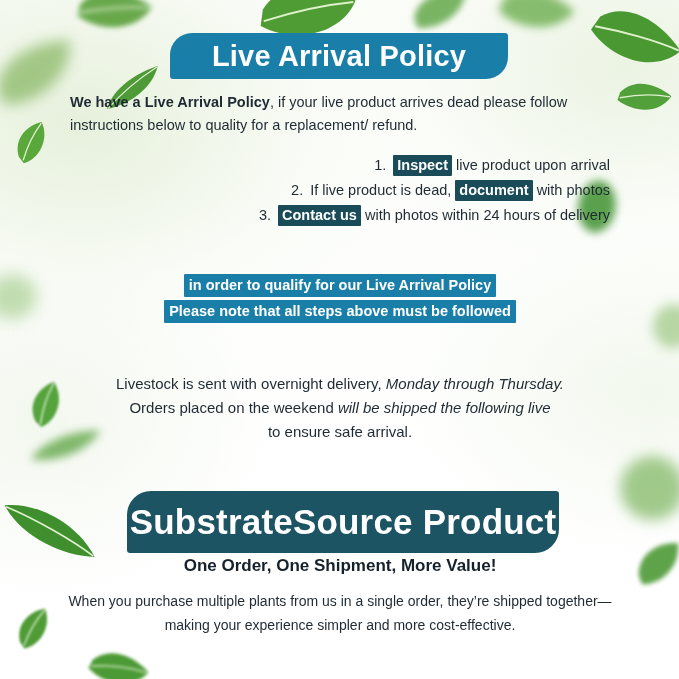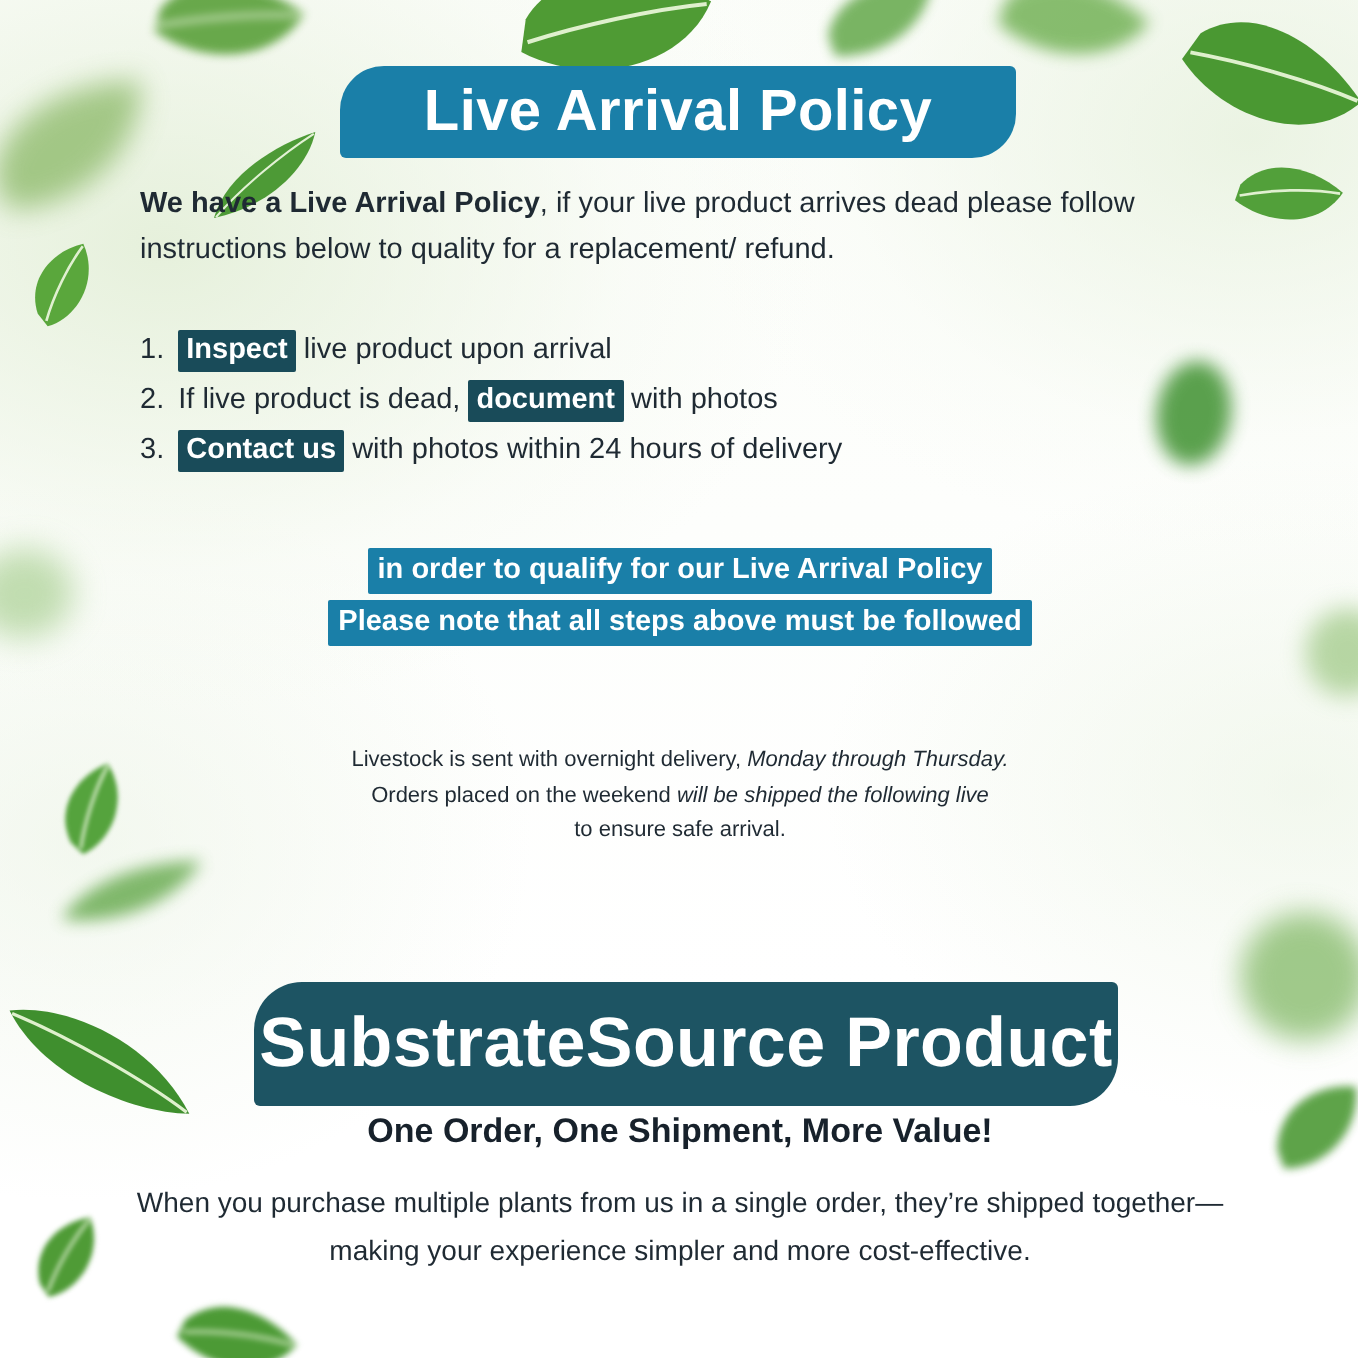--- a/index.html
+++ b/index.html
@@ -84,23 +84,23 @@
     width: 540px;
     font-size: 14.5px;
     line-height: 1.62;
     color: #1f2a33;
   }
   .intro b { font-weight: bold; }
 
   .steps {
     position: absolute;
     left: 70px;
-    top: 163px;
-    width: 540px;
-    text-align: left;
+    top: 153px;
+    width: 540px;
+    text-align: right;
     font-size: 14.5px;
     line-height: 1.0;
     color: #1f2a33;
   }
   .step {
     height: 25px;
     line-height: 25px;
     white-space: nowrap;
   }
   .step-num { margin-right: 3px; }
@@ -133,21 +133,21 @@
     padding: 3px 5px 4px 5px;
     border-radius: 1px;
   }
 
   .shipping {
     position: absolute;
     left: 70px;
     top: 372px;
     width: 540px;
     text-align: center;
-    font-size: 11px;
+    font-size: 15px;
     line-height: 1.6;
     color: #1f2a33;
   }
   .shipping i { font-style: italic; }
 
   .tagline {
     position: absolute;
     left: 70px;
     top: 556px;
     width: 540px;

